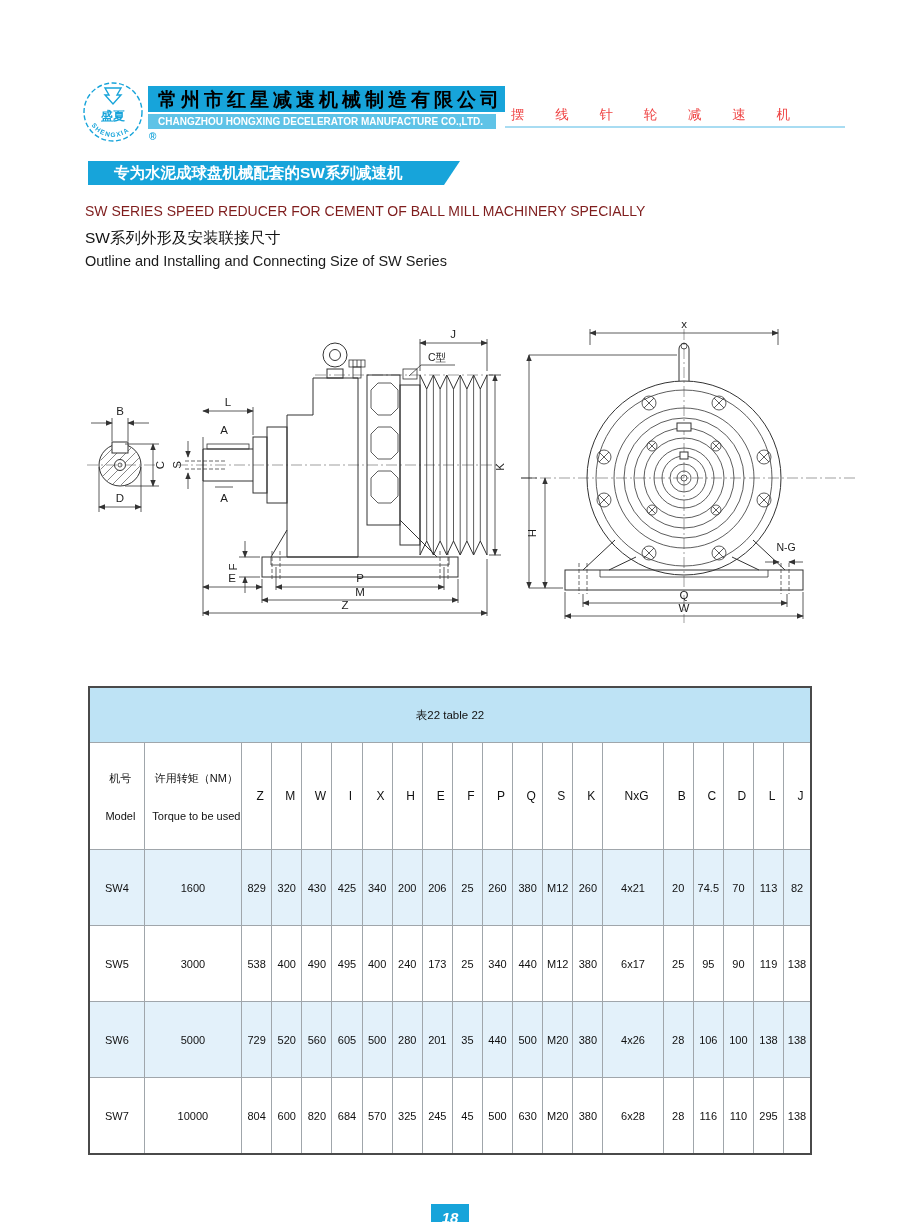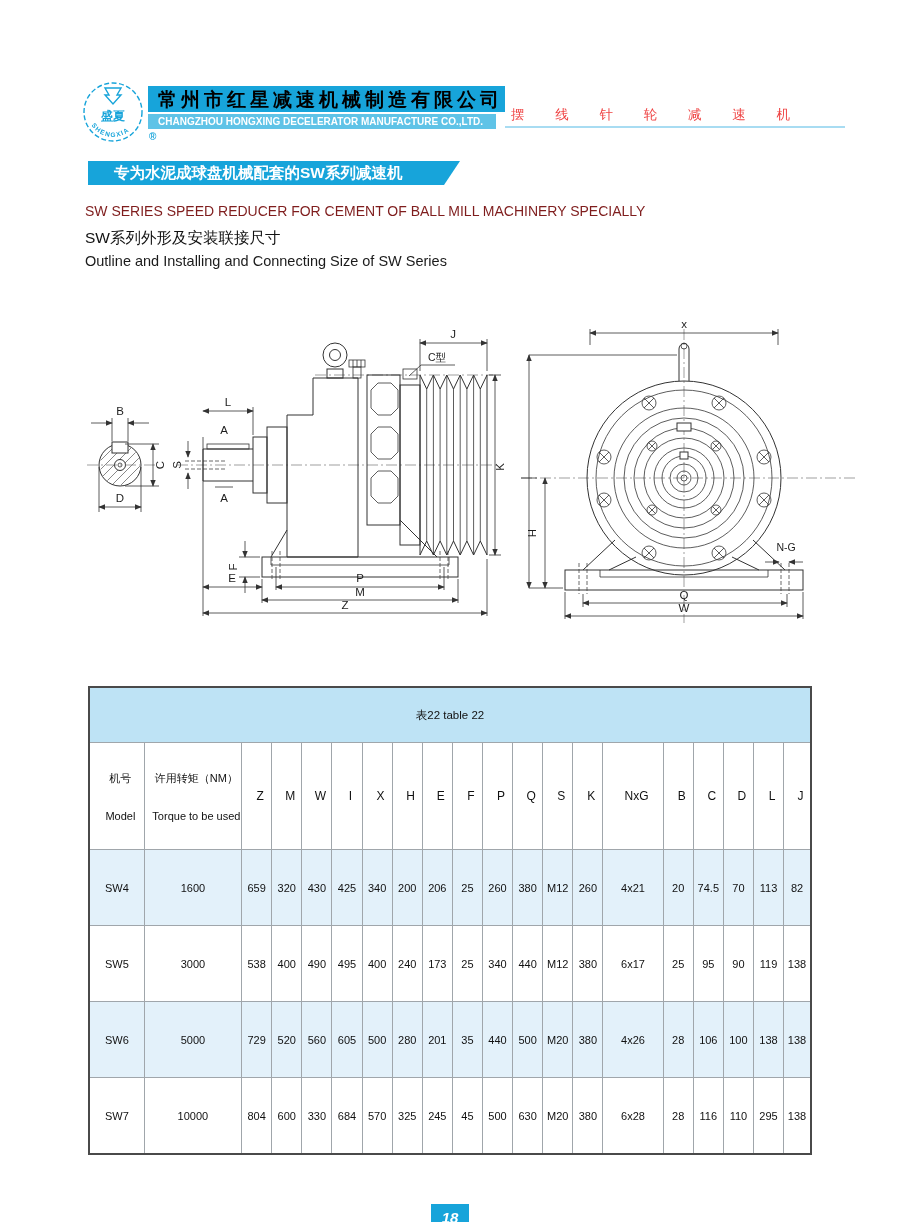--- a/index.html
+++ b/index.html
@@ -373,21 +373,21 @@
         <th class="dim-h">C</th>
         <th class="dim-h">D</th>
         <th class="dim-h">L</th>
         <th class="dim-h">J</th>
       </tr>
   </thead>
   <tbody id="tbody">
       <tr class="shade">
         <td>SW4</td>
         <td>1600</td>
-        <td>659</td>
+        <td>829</td>
         <td>320</td>
         <td>430</td>
         <td>425</td>
         <td>340</td>
         <td>200</td>
         <td>206</td>
         <td>25</td>
         <td>260</td>
         <td>380</td>
         <td>M12</td>
@@ -441,21 +441,21 @@
         <td>106</td>
         <td>100</td>
         <td>138</td>
         <td>138</td>
       </tr>
       <tr>
         <td>SW7</td>
         <td>10000</td>
         <td>804</td>
         <td>600</td>
-        <td>330</td>
+        <td>820</td>
         <td>684</td>
         <td>570</td>
         <td>325</td>
         <td>245</td>
         <td>45</td>
         <td>500</td>
         <td>630</td>
         <td>M20</td>
         <td>380</td>
         <td>6x28</td>

